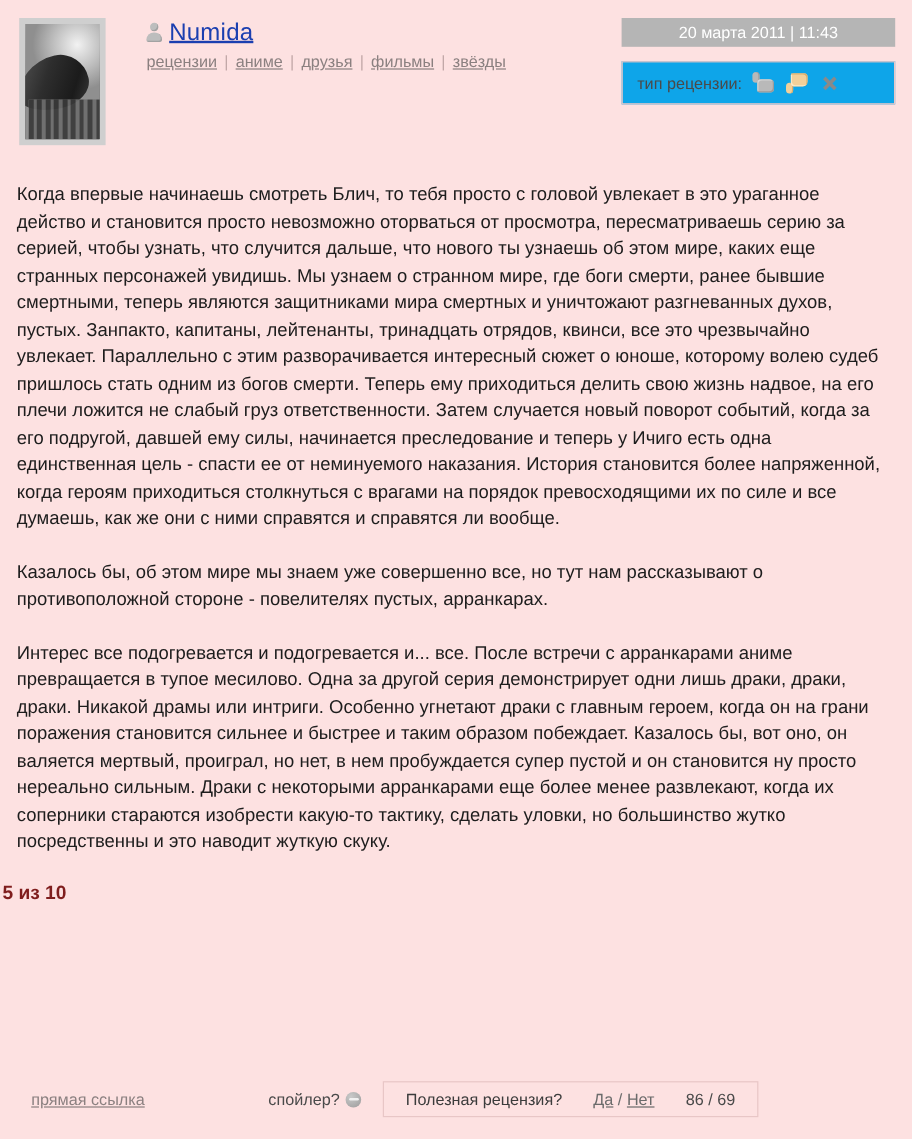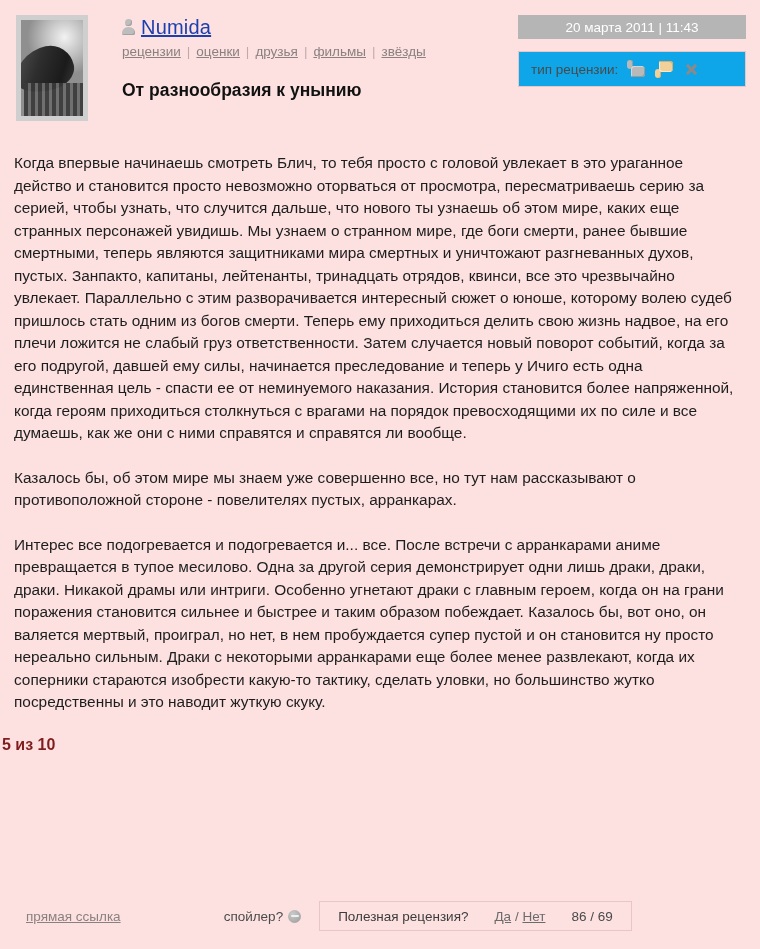--- a/index.html
+++ b/index.html
@@ -331,30 +331,29 @@
 
     <div class="head-right">
       <div class="user-line">
         <span class="user-icon"></span>
         <a class="username" href="#">Numida</a>
       </div>
 
       <div class="navlinks">
         <a href="#">рецензии</a>
         <span class="nav-sep">|</span>
-        <a href="#">оценки</a>
+        <a href="#">аниме</a>
         <span class="nav-sep">|</span>
         <a href="#">друзья</a>
         <span class="nav-sep">|</span>
         <a href="#">фильмы</a>
         <span class="nav-sep">|</span>
         <a href="#">звёзды</a>
       </div>
 
-      <div class="review-title">От разнообразия к унынию</div>
     </div>
 
     <div class="date-bar">20 марта 2011 | 11:43</div>
 
     <div class="type-box">
       <span class="type-label">тип рецензии:</span>
       <span class="thumb thumb-up">
         <span class="digit"></span>
         <span class="fist"></span>
       </span>

